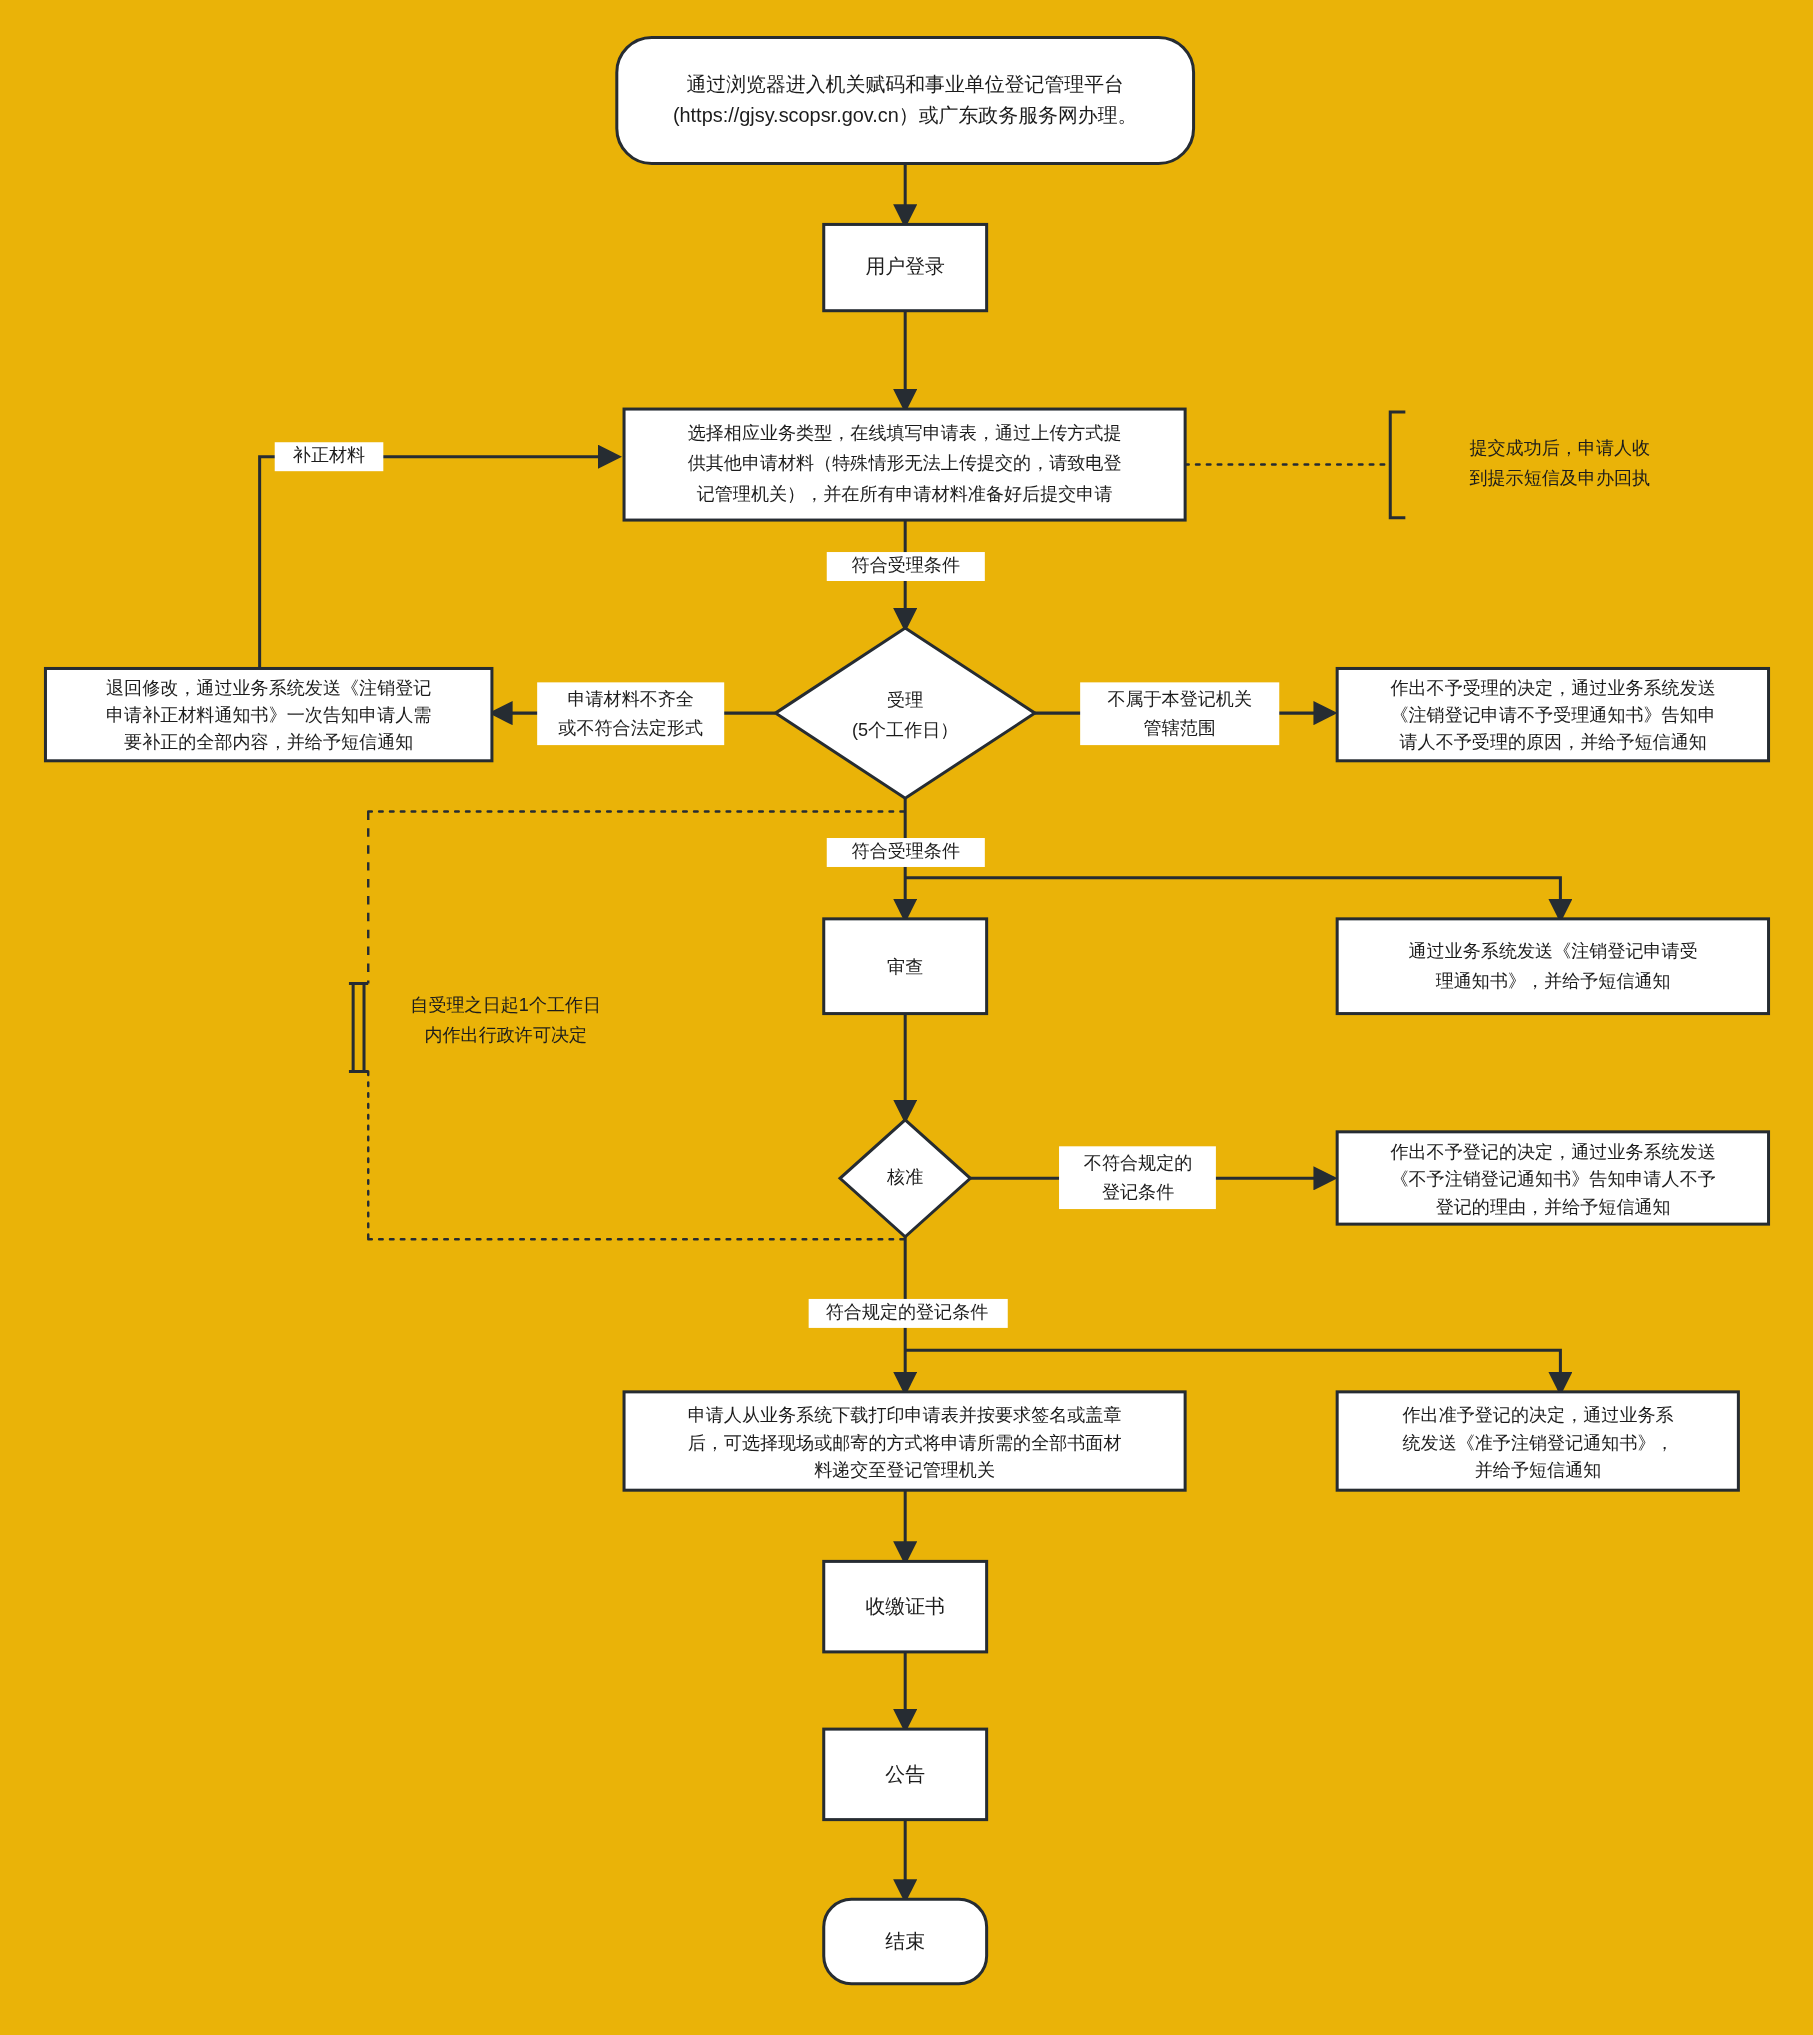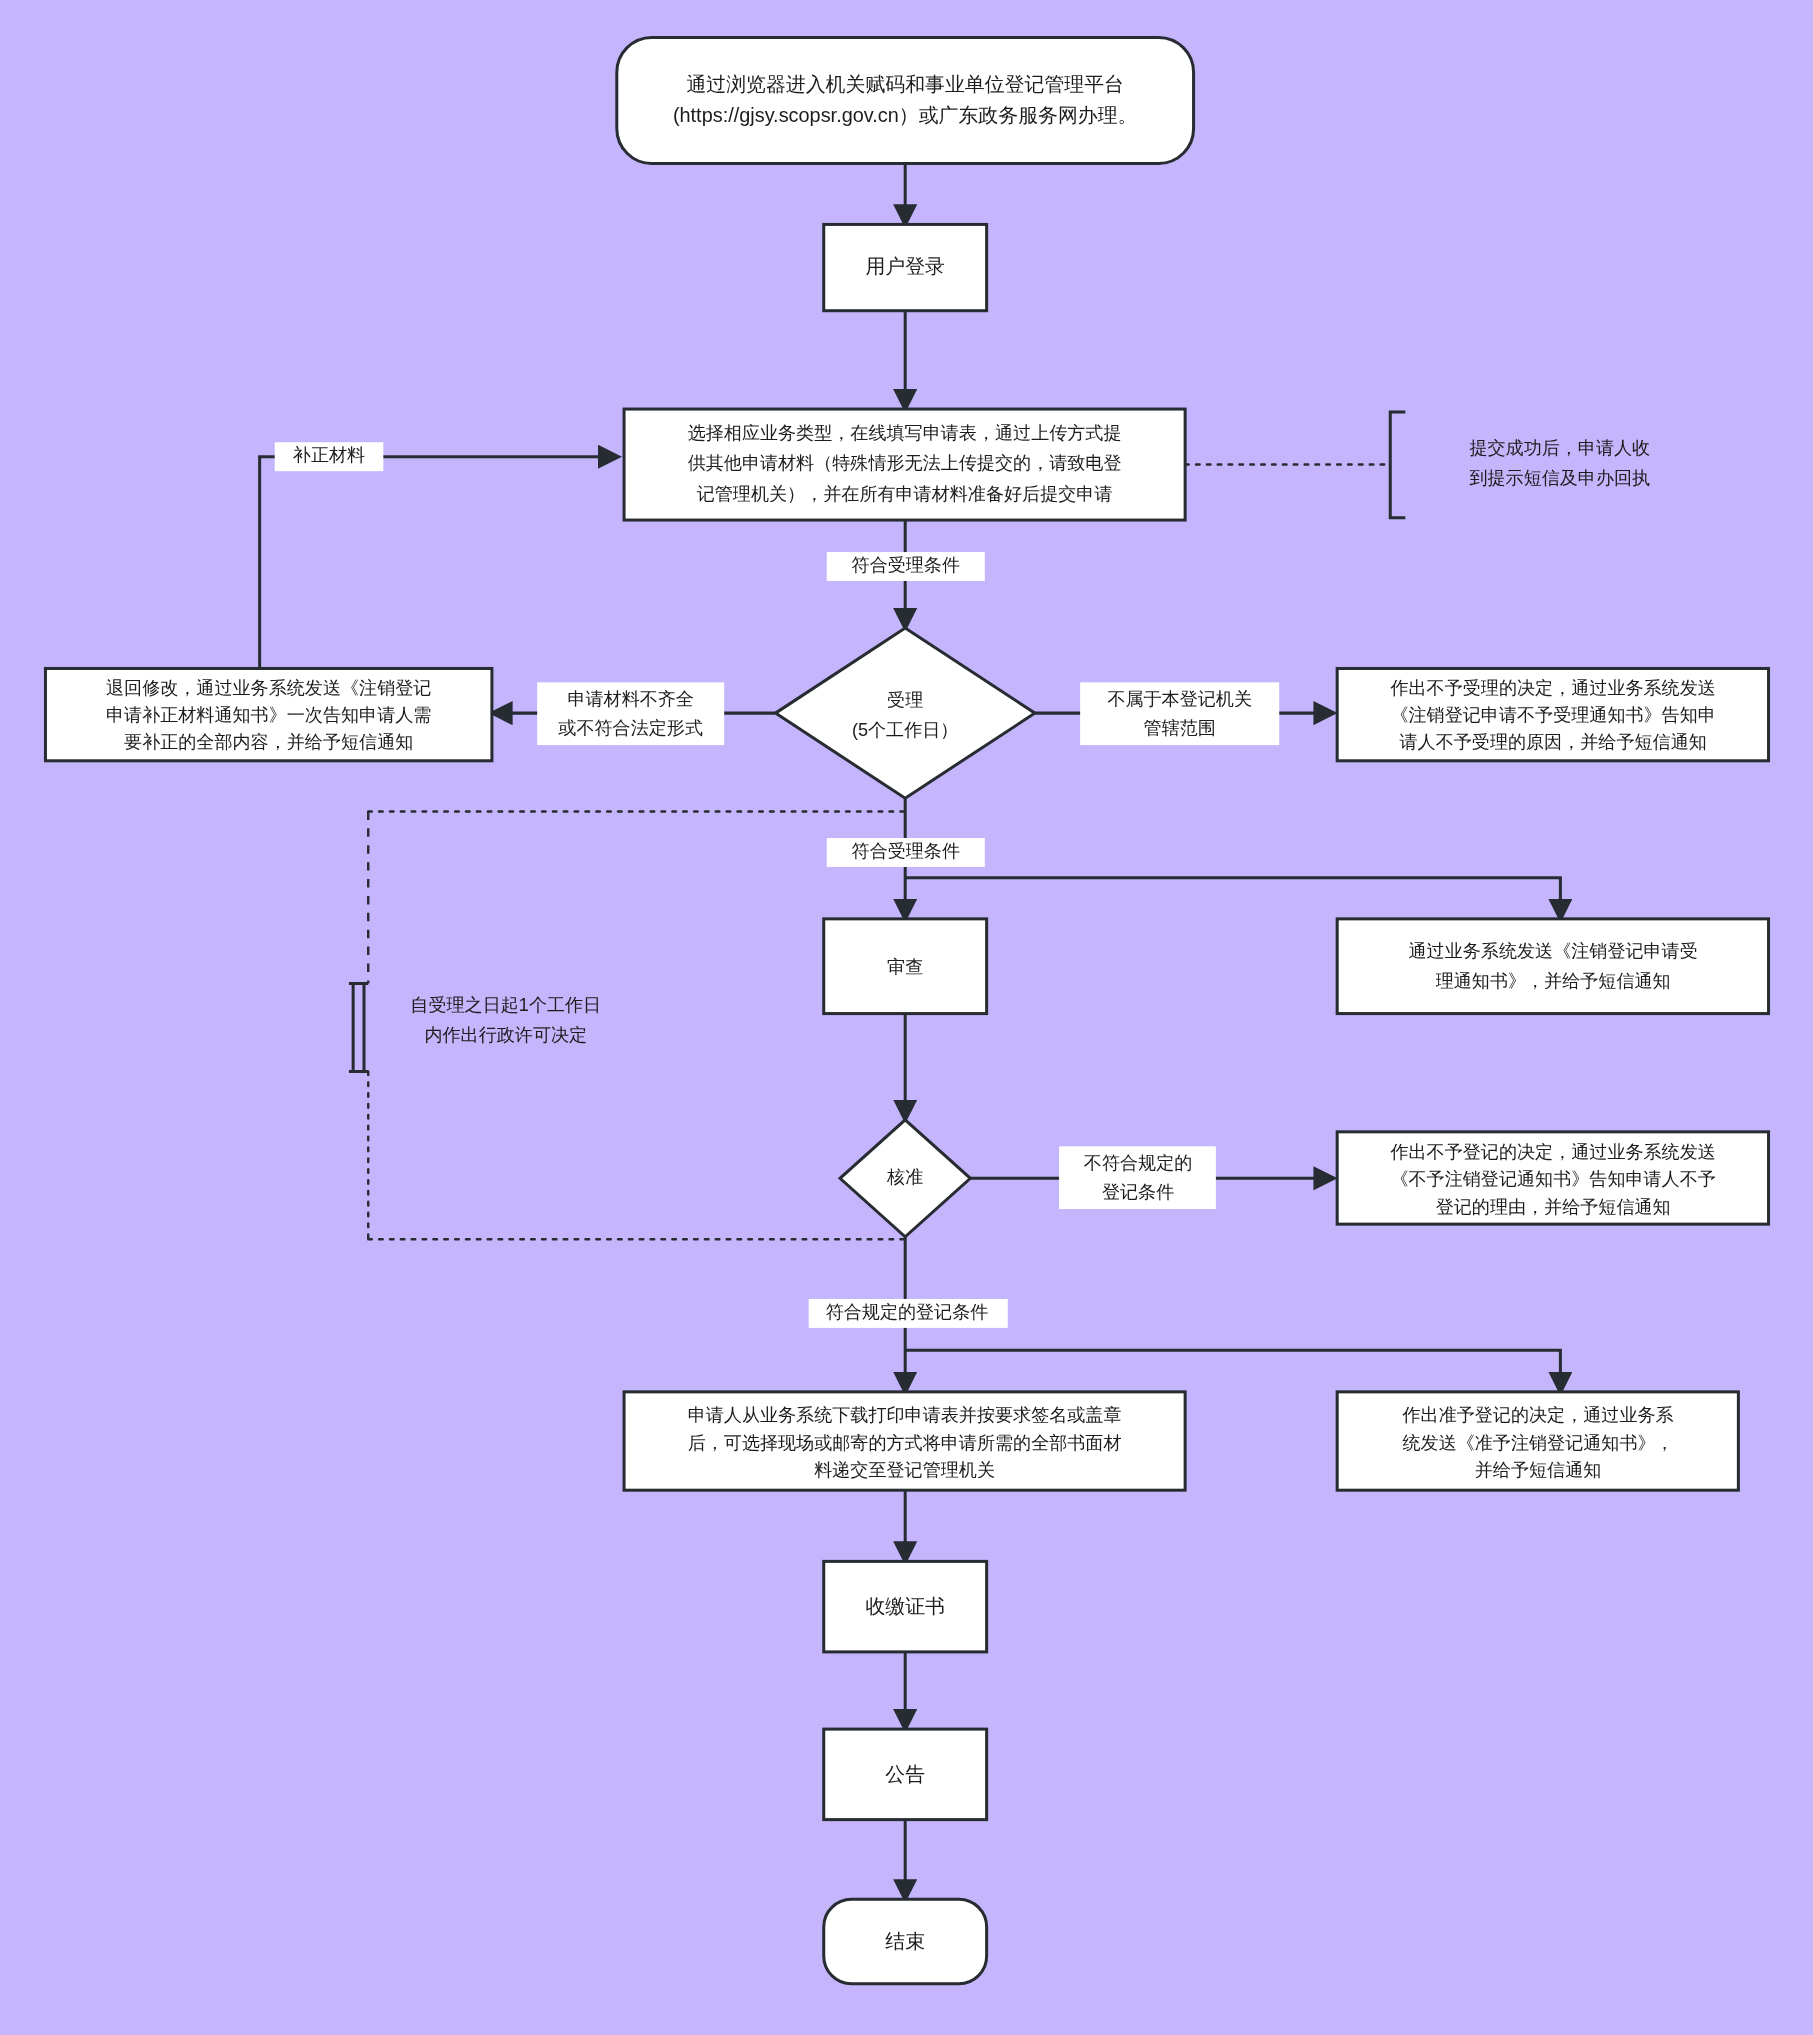--- a/index.html
+++ b/index.html
@@ -7,21 +7,21 @@
     padding: 0;
     background: #ffffff;
   }
   body {
     font-family: "Liberation Sans", "DejaVu Sans", sans-serif;
   }
   #flowchart-root {
     position: relative;
     width: 1814px;
     height: 2035px;
-    background: #c4b5fd;
+    background: #eab308;
     overflow: hidden;
   }
   svg#flow-svg {
     position: absolute;
     top: 0;
     left: 0;
     width: 1814px;
     height: 2035px;
     display: block;
   }

